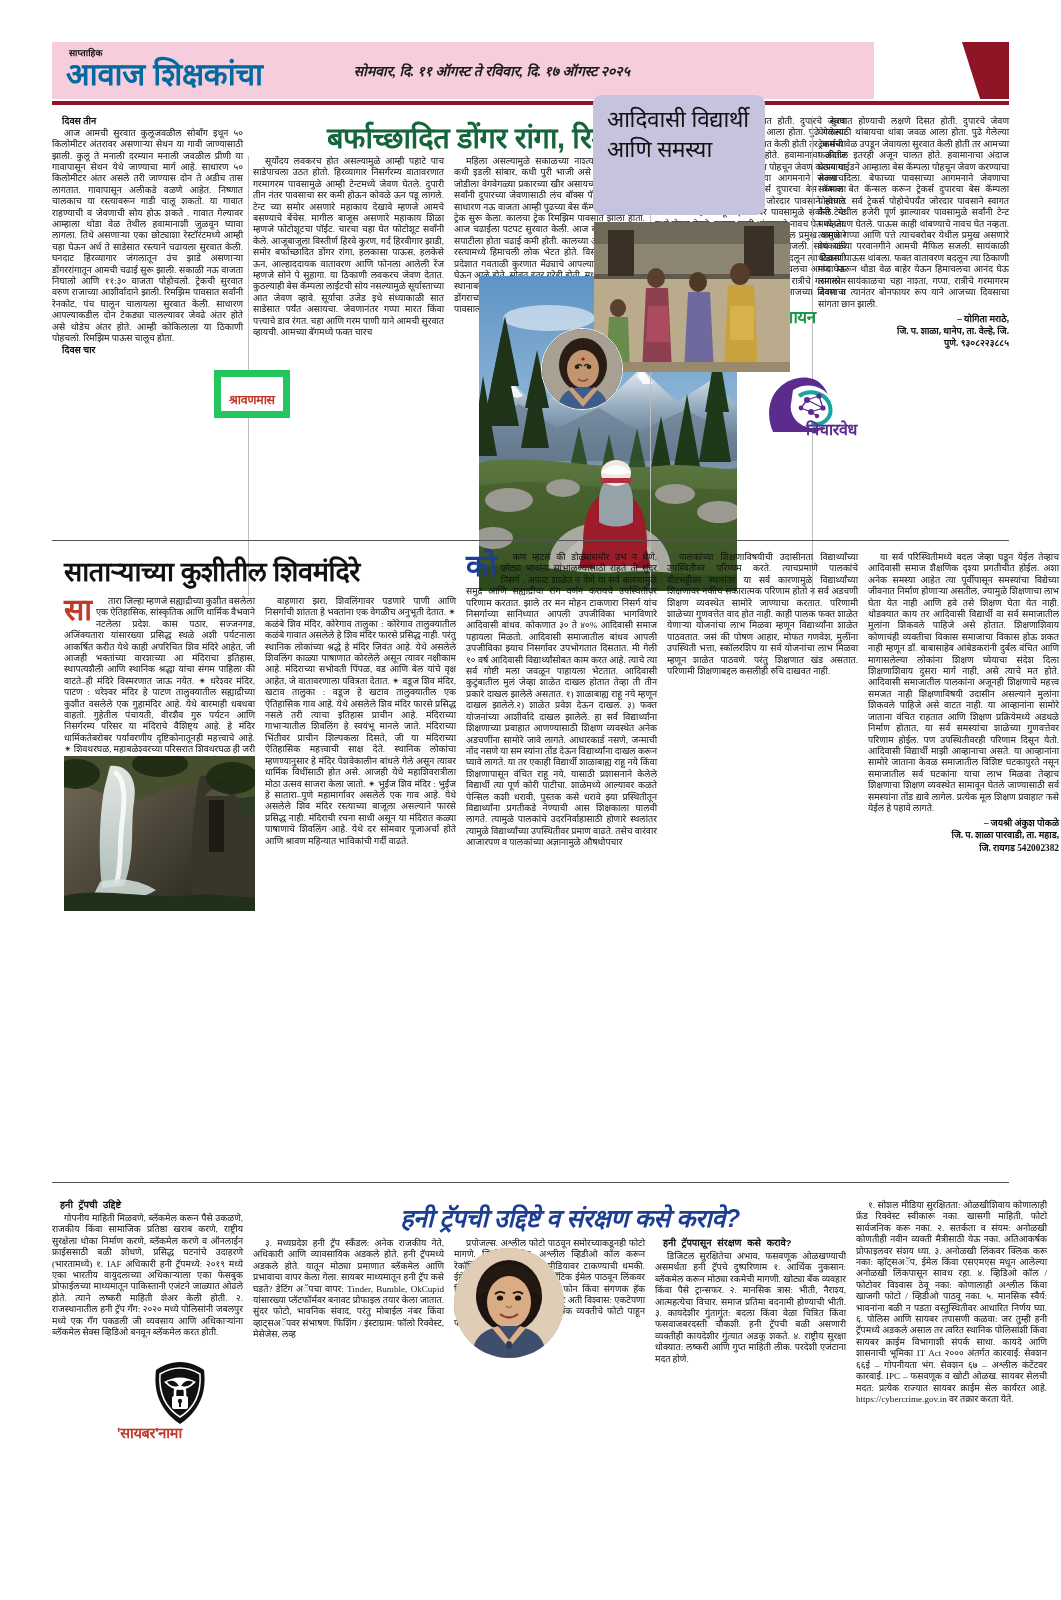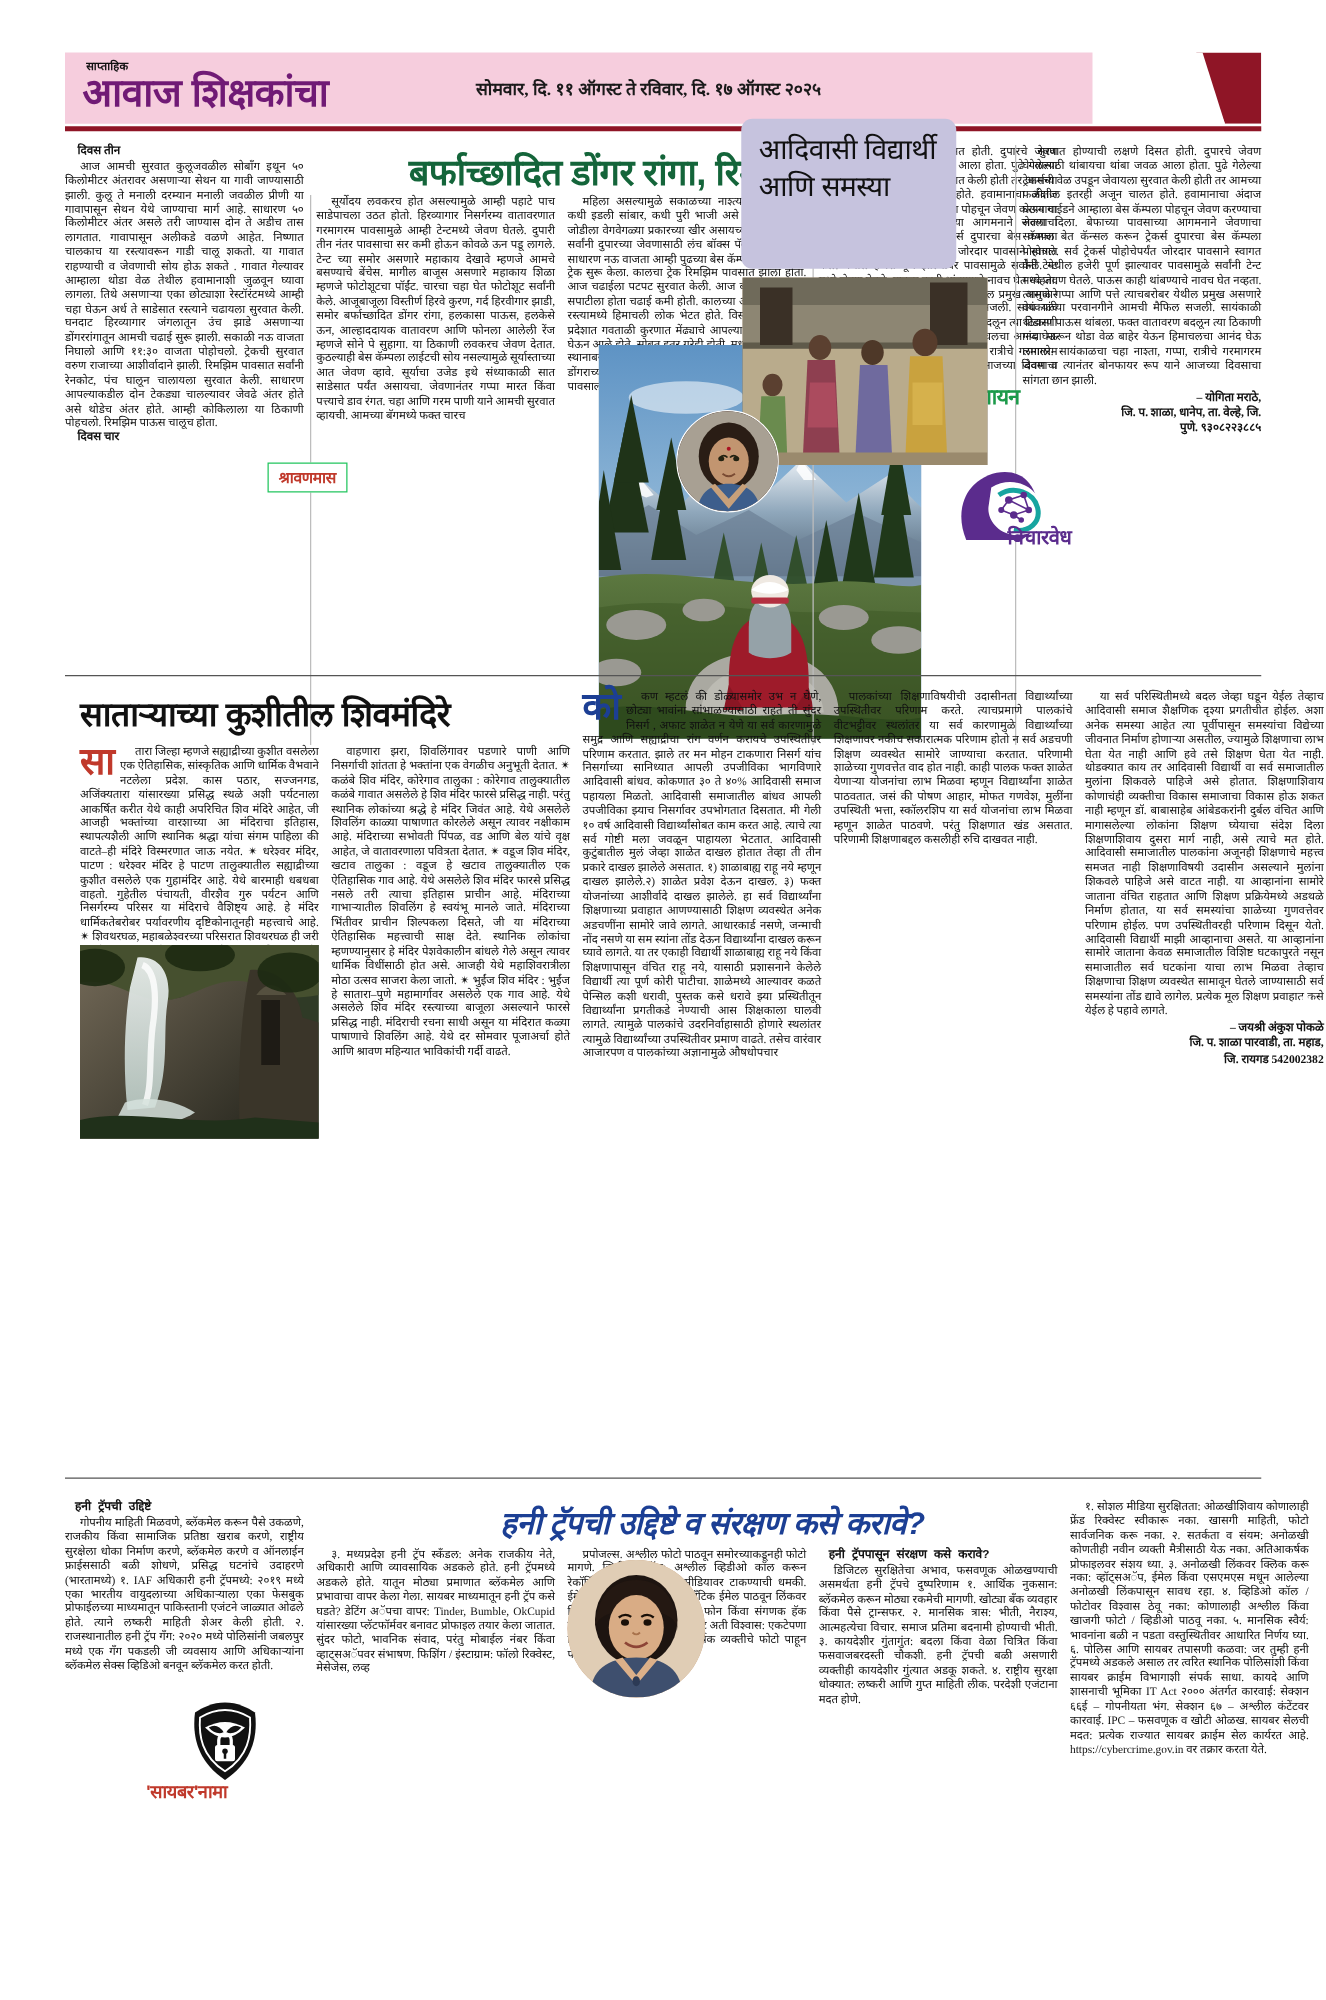--- a/index.html
+++ b/index.html
@@ -39,31 +39,32 @@
     font-family: "Liberation Sans", sans-serif;
     font-size: 9px; font-weight: 700;
     color: #111;
     letter-spacing: .2px;
     margin-bottom: 1px;
     padding-left: 3px;
   }
   .mast-title {
     font-family: "Liberation Sans", sans-serif;
     font-size: 31px; font-weight: 700;
-    color: #701a75;
+    color: #0369a1;
     letter-spacing: -0.3px;
     line-height: 1.05;
     text-align: right;
   }
   .mast-date {
     font-family: "Liberation Serif", serif;
     font-size: 14px; font-weight: 700;
     color: #1a1a1a;
-    margin-left: 118px;
+    margin-left: 91px;
     white-space: nowrap;
+    font-style: italic;
   }
   .mast-pagenum {
     position: absolute;
     right: 12px; top: 50%;
     transform: translateY(-50%);
     color: #ffffff;
     font-family: "Liberation Sans", sans-serif;
     font-size: 15px; font-weight: 700;
     z-index: 3;
   }
@@ -177,22 +178,22 @@
   .a2-photo {
     position: absolute;
     left: 0px; top: 208px;
     width: 191px; height: 155px;
     overflow: hidden;
     background: #4d5a44;
   }
   .shravan-tag {
     position: absolute;
     left: 214px; top: 370px;
-    border: 1px solid #22c55e;
-    padding: 2px 8px 3px 8px;
+    border: 7px solid #22c55e;
+    padding: 14px 8px 3px 8px;
     font-family: "Liberation Sans", sans-serif;
     font-size: 12.5px; font-weight: 700;
     color: #c0392b;
     background: #fff;
     letter-spacing: -0.3px;
   }
   .adivasi-box {
     position: absolute;
     left: 593px; top: 95px;
     width: 172px; height: 120px;

